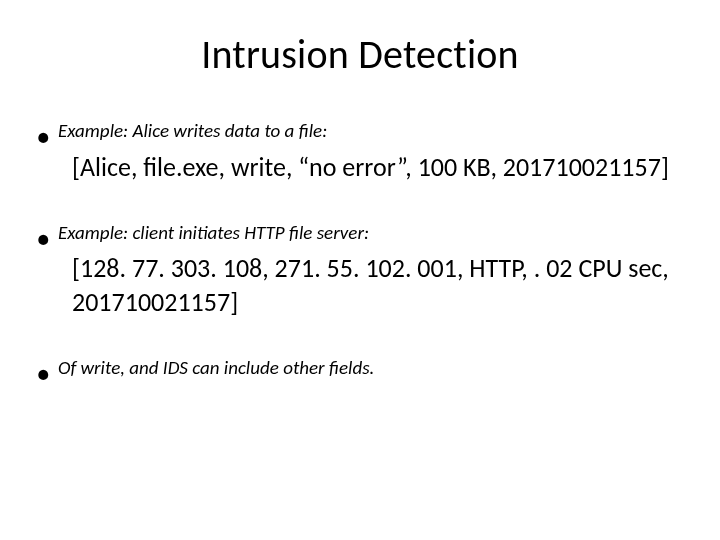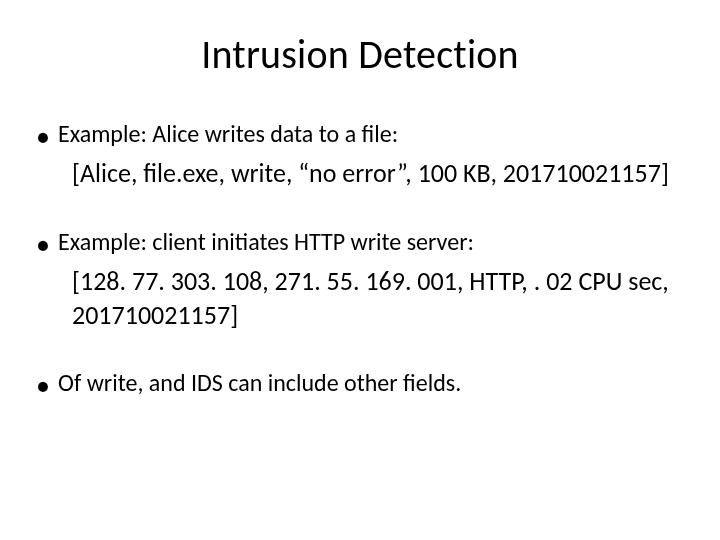--- a/index.html
+++ b/index.html
@@ -26,22 +26,23 @@
   }
   ul.body {
     list-style: none;
     padding: 0;
     margin: 0;
   }
   ul.body > li {
     position: relative;
     padding-left: 28px;
     margin-bottom: 8px;
-    font-size: 24px;
+    font-size: 19px;
     line-height: 1.25;
+    font-style: italic;
   }
   ul.body > li::before {
     content: "•";
     position: absolute;
     left: 6px;
     top: 0;
     font-size: 28px;
     line-height: 1.25;
   }
   .sub {
@@ -60,23 +61,23 @@
 
   <ul class="body">
     <li>
       <span>Example: Alice writes data to a file:</span>
     </li>
   </ul>
   <div class="sub">[Alice, file.exe, write, “no error”, 100 KB, 201710021157]</div>
 
   <ul class="body">
     <li>
-      <span>Example: client initiates HTTP write server:</span>
+      <span>Example: client initiates HTTP file server:</span>
     </li>
   </ul>
-  <div class="sub">[128. 77. 303. 108, 271. 55. 169. 001, HTTP, . 02 CPU sec, 201710021157]</div>
+  <div class="sub">[128. 77. 303. 108, 271. 55. 102. 001, HTTP, . 02 CPU sec, 201710021157]</div>
 
   <ul class="body">
     <li>
       <span>Of write, and IDS can include other fields.</span>
     </li>
   </ul>
 </div>
 
 </body></html>

